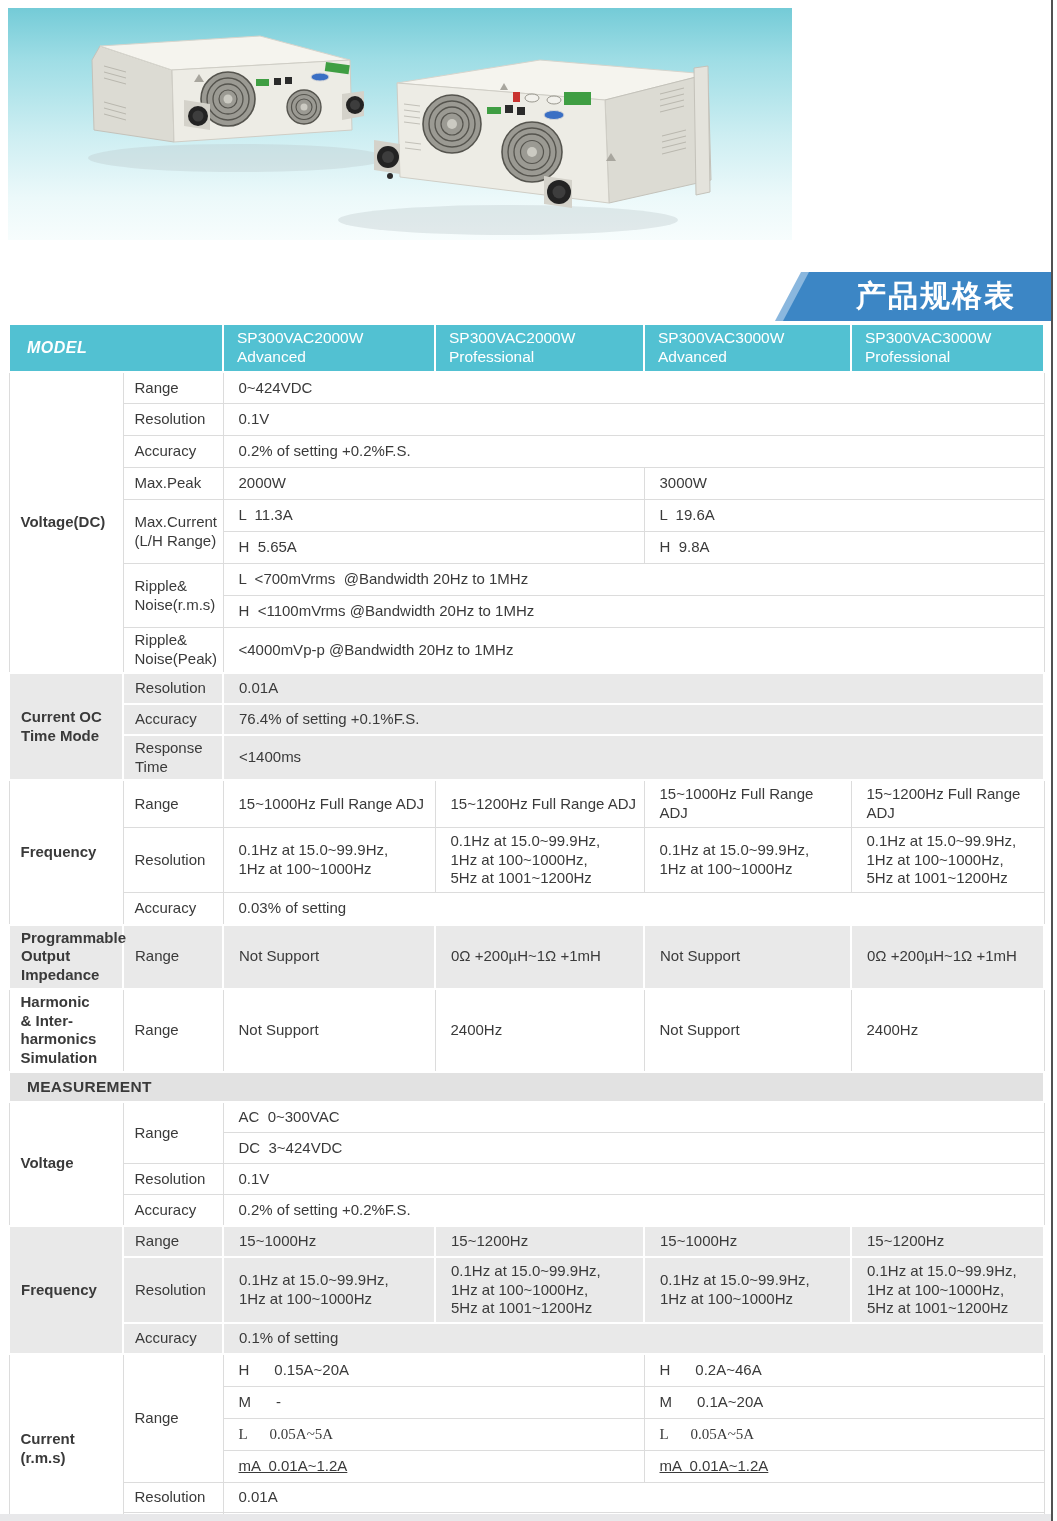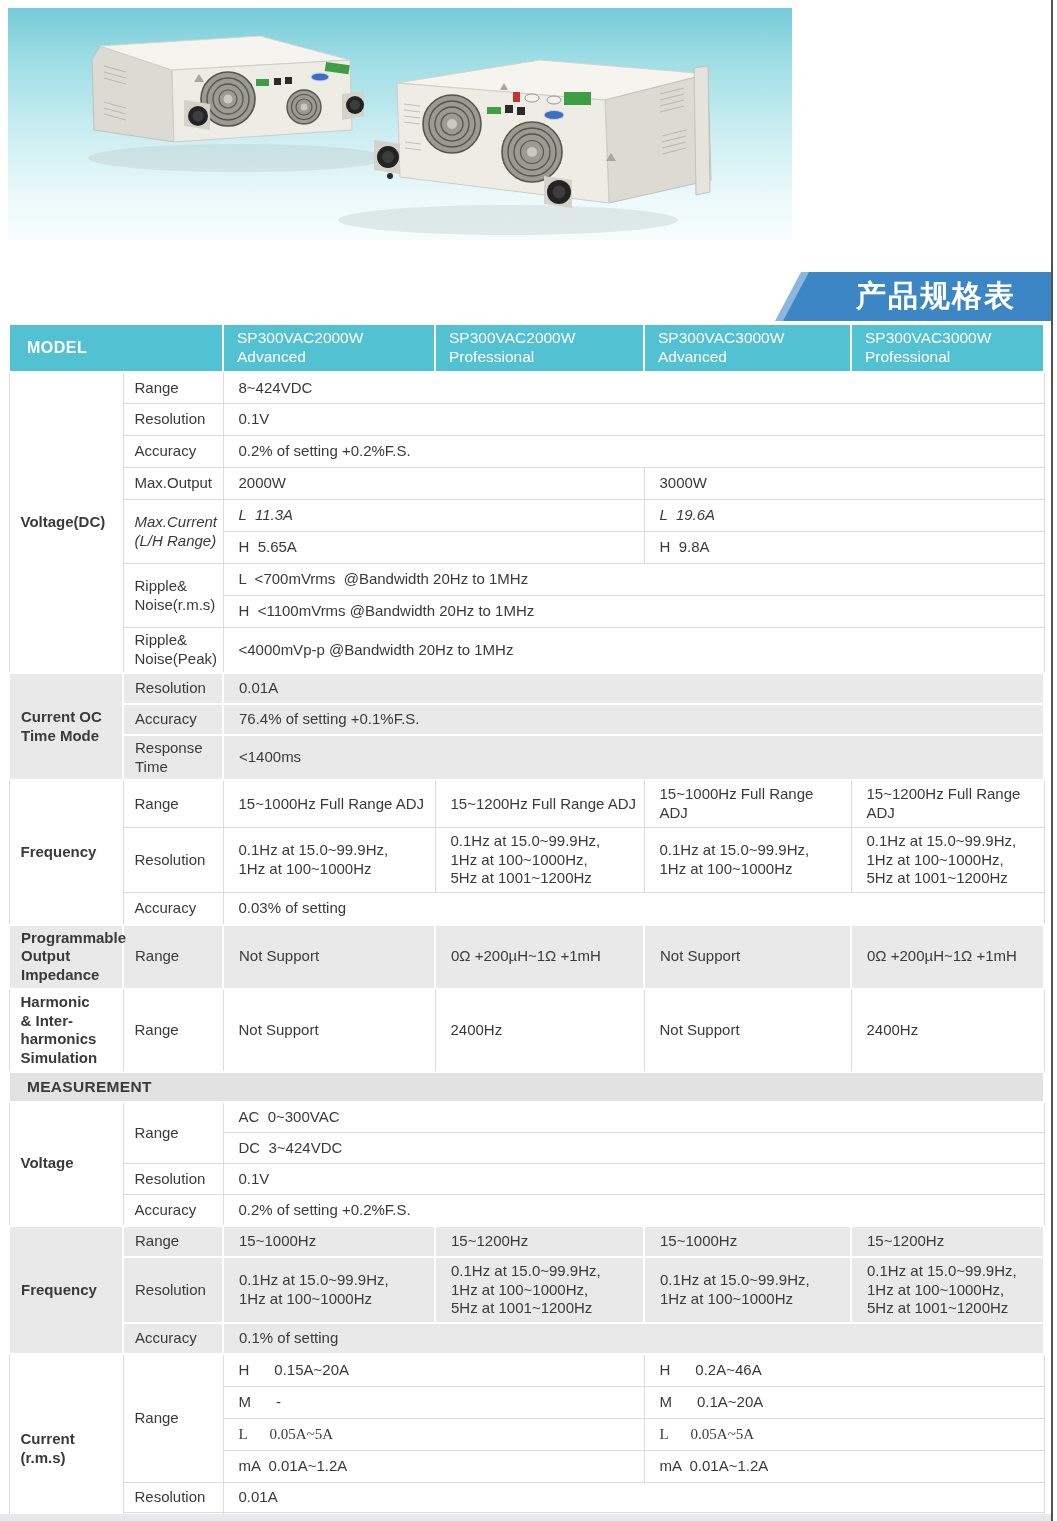--- a/index.html
+++ b/index.html
@@ -29,21 +29,21 @@
     color:#fff;font-size:30px;font-weight:bold;letter-spacing:2px;text-align:center;
   }
   
   .spec-wrap{position:absolute;left:8px;top:323px;width:1035px;}
   table{border-collapse:collapse;table-layout:fixed;width:1035px;}
   th,td{vertical-align:middle;text-align:left;}
   thead th{
     background:#52c1d2;color:#fff;border:2px solid #fff;
     font-size:15.5px;font-weight:normal;line-height:1.22;padding:4px 6px 4px 13px;
   }
-  thead th.model{font-weight:bold;font-size:16px;letter-spacing:.5px;padding-left:17px;}
+  thead th.model{font-weight:bold;font-size:16px;letter-spacing:.5px;padding-left:17px;font-style:italic;}
   td{border:1px solid #dcdcdc;font-size:15px;line-height:1.25;background:#fff;}
   td.cat{padding:3px 4px 3px 11px;white-space:pre-wrap;font-weight:bold;}
   td.sub{padding:3px 4px 3px 11px;white-space:pre-wrap;}
   td.val{padding:4px 6px 4px 15px;white-space:pre-wrap;}
   td.meas{font-weight:bold;font-size:15.5px;padding:3px 4px 3px 17px;letter-spacing:.3px;}
   tr.g td{background:#e9e9e9;border:2px solid #fff;}
   tr.m td{background:#e2e2e2;border:2px solid #fff;}
   
   .page-edge{position:absolute;top:0;bottom:0;left:1051px;width:2px;background:#515151;}
   .bottom-strip{position:absolute;left:0;top:1514px;width:1051px;height:7px;background:#e8e8ea;}
@@ -198,36 +198,36 @@
         <th>
           <div>SP300VAC3000W</div>
           <div>Professional</div>
         </th>
       </tr>
     </thead>
     <tbody>
         <tr class="w" style="height: 32px;">
           <td class="cat" rowspan="9">Voltage(DC)</td>
           <td class="sub">Range</td>
-          <td class="val" colspan="4">8~424VDC</td>
+          <td class="val" colspan="4">0~424VDC</td>
         </tr>
         <tr class="w" style="height: 32px;">
           <td class="sub">Resolution</td>
           <td class="val" colspan="4">0.1V</td>
         </tr>
         <tr class="w" style="height: 32px;">
           <td class="sub">Accuracy</td>
           <td class="val" colspan="4">0.2% of setting +0.2%F.S.</td>
         </tr>
         <tr class="w" style="height: 32px;">
-          <td class="sub">Max.Output</td>
+          <td class="sub">Max.Peak</td>
           <td class="val" colspan="2">2000W</td>
           <td class="val" colspan="2">3000W</td>
         </tr>
-        <tr class="w" style="height: 32px; font-style: italic;">
+        <tr class="w" style="height: 32px;">
           <td class="sub" rowspan="2">Max.Current
 (L/H Range)</td>
           <td class="val" colspan="2">L  11.3A</td>
           <td class="val" colspan="2">L  19.6A</td>
         </tr>
         <tr class="w" style="height: 32px;">
           <td class="val" colspan="2">H  5.65A</td>
           <td class="val" colspan="2">H  9.8A</td>
         </tr>
         <tr class="w" style="height: 32px;">
@@ -356,21 +356,21 @@
           <td class="val" colspan="2">H      0.2A~46A</td>
         </tr>
         <tr class="w" style="height: 32px;">
           <td class="val" colspan="2">M      -</td>
           <td class="val" colspan="2">M      0.1A~20A</td>
         </tr>
         <tr class="w" style="height: 32px; font-family: Liberation Serif, serif;">
           <td class="val" colspan="2">L      0.05A~5A</td>
           <td class="val" colspan="2">L      0.05A~5A</td>
         </tr>
-        <tr class="w" style="height: 32px;">
+        <tr class="w" style="height: 32px; text-decoration: underline;">
           <td class="val" colspan="2">mA  0.01A~1.2A</td>
           <td class="val" colspan="2">mA  0.01A~1.2A</td>
         </tr>
         <tr class="w" style="height: 30px;">
           <td class="sub">Resolution</td>
           <td class="val" colspan="4">0.01A</td>
         </tr>
         <tr class="w" style="height: 31px;">
           <td class="sub">Accuracy</td>
           <td class="val" colspan="4">0.4%+0.3%F.S.</td>

